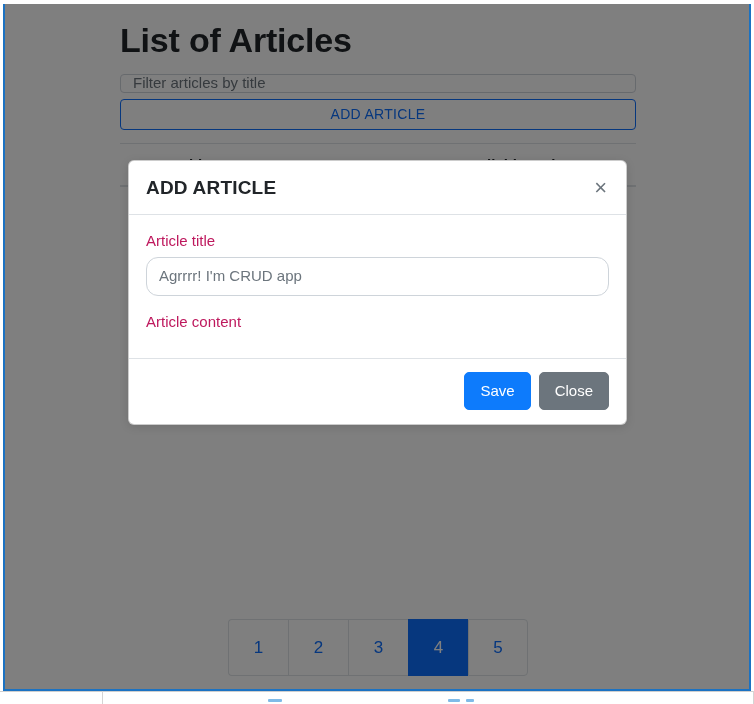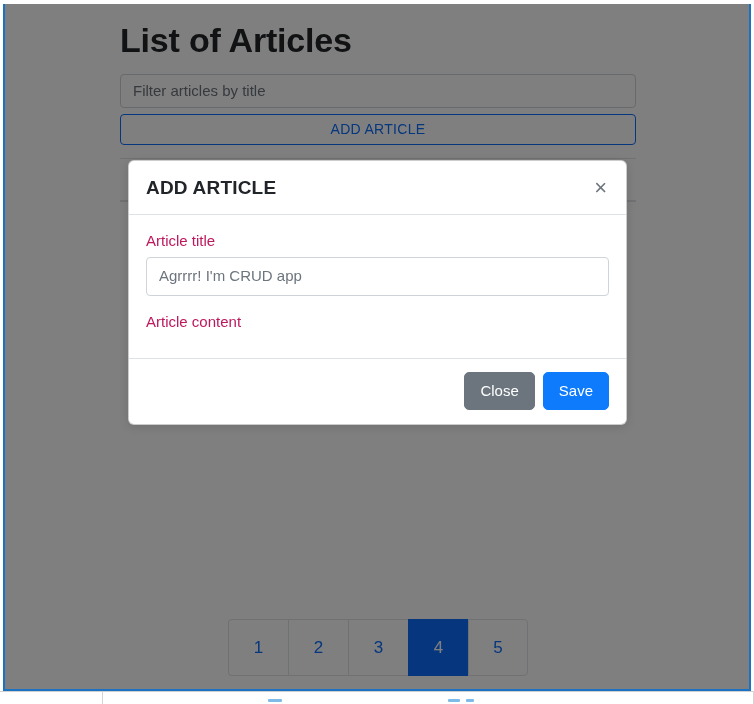--- a/index.html
+++ b/index.html
@@ -79,21 +79,21 @@
     font-size: 34px;
     font-weight: 700;
     line-height: 1.2;
     color: #212529;
     letter-spacing: -0.2px;
   }
   .filter-input {
     display: block;
     margin-top: 13px;
     width: 516px;
-    height: 34px;
+    height: 19px;
     padding: 6px 12px;
     font-size: 15px;
     line-height: 1.5;
     color: #495057;
     background-color: #ffffff;
     border: 1px solid #ced4da;
     border-radius: 4px;
     font-family: "Liberation Sans", sans-serif;
     outline: none;
   }
@@ -229,21 +229,21 @@
   .form-group:last-child { margin-bottom: 0; }
   .form-control {
     display: block;
     width: 100%;
     padding: 7px 12px;
     font-size: 15px;
     line-height: 1.5;
     color: #495057;
     background-color: #ffffff;
     border: 1px solid #ced4da;
-    border-radius: 4px;
+    border-radius: 12px;
     font-family: "Liberation Sans", sans-serif;
     outline: none;
   }
   .form-control::placeholder { color: #6c757d; opacity: 1; }
   textarea.form-control {
     height: 90px;
     resize: vertical;
     border-color: #86b7fe;
     box-shadow: 0 0 0 3px rgba(13,110,253,.25);
   }
@@ -323,22 +323,22 @@
         <input class="form-control" type="text" placeholder="Agrrrr! I'm CRUD app" style="">
       </div>
 
       <div class="form-group">
         <label class="form-label">Article content</label>
       </div>
 
     </div>
 
     <div class="modal-footer">
+      <button class="btn btn-primary">Save</button>
       <button class="btn btn-secondary">Close</button>
-      <button class="btn btn-primary">Save</button>
     </div>
 
   </div>
 
   <div class="chrome-edge-left"></div>
   <div class="chrome-edge-right"></div>
   <div class="chrome-edge-bottom"></div>
   <div class="chrome-bottom-bar"></div>
   <div class="chrome-bottom-cell" style="left:0px;width:103px;"></div>
   <div class="chrome-bottom-cell" style="left:103px;width:651px;"></div>

